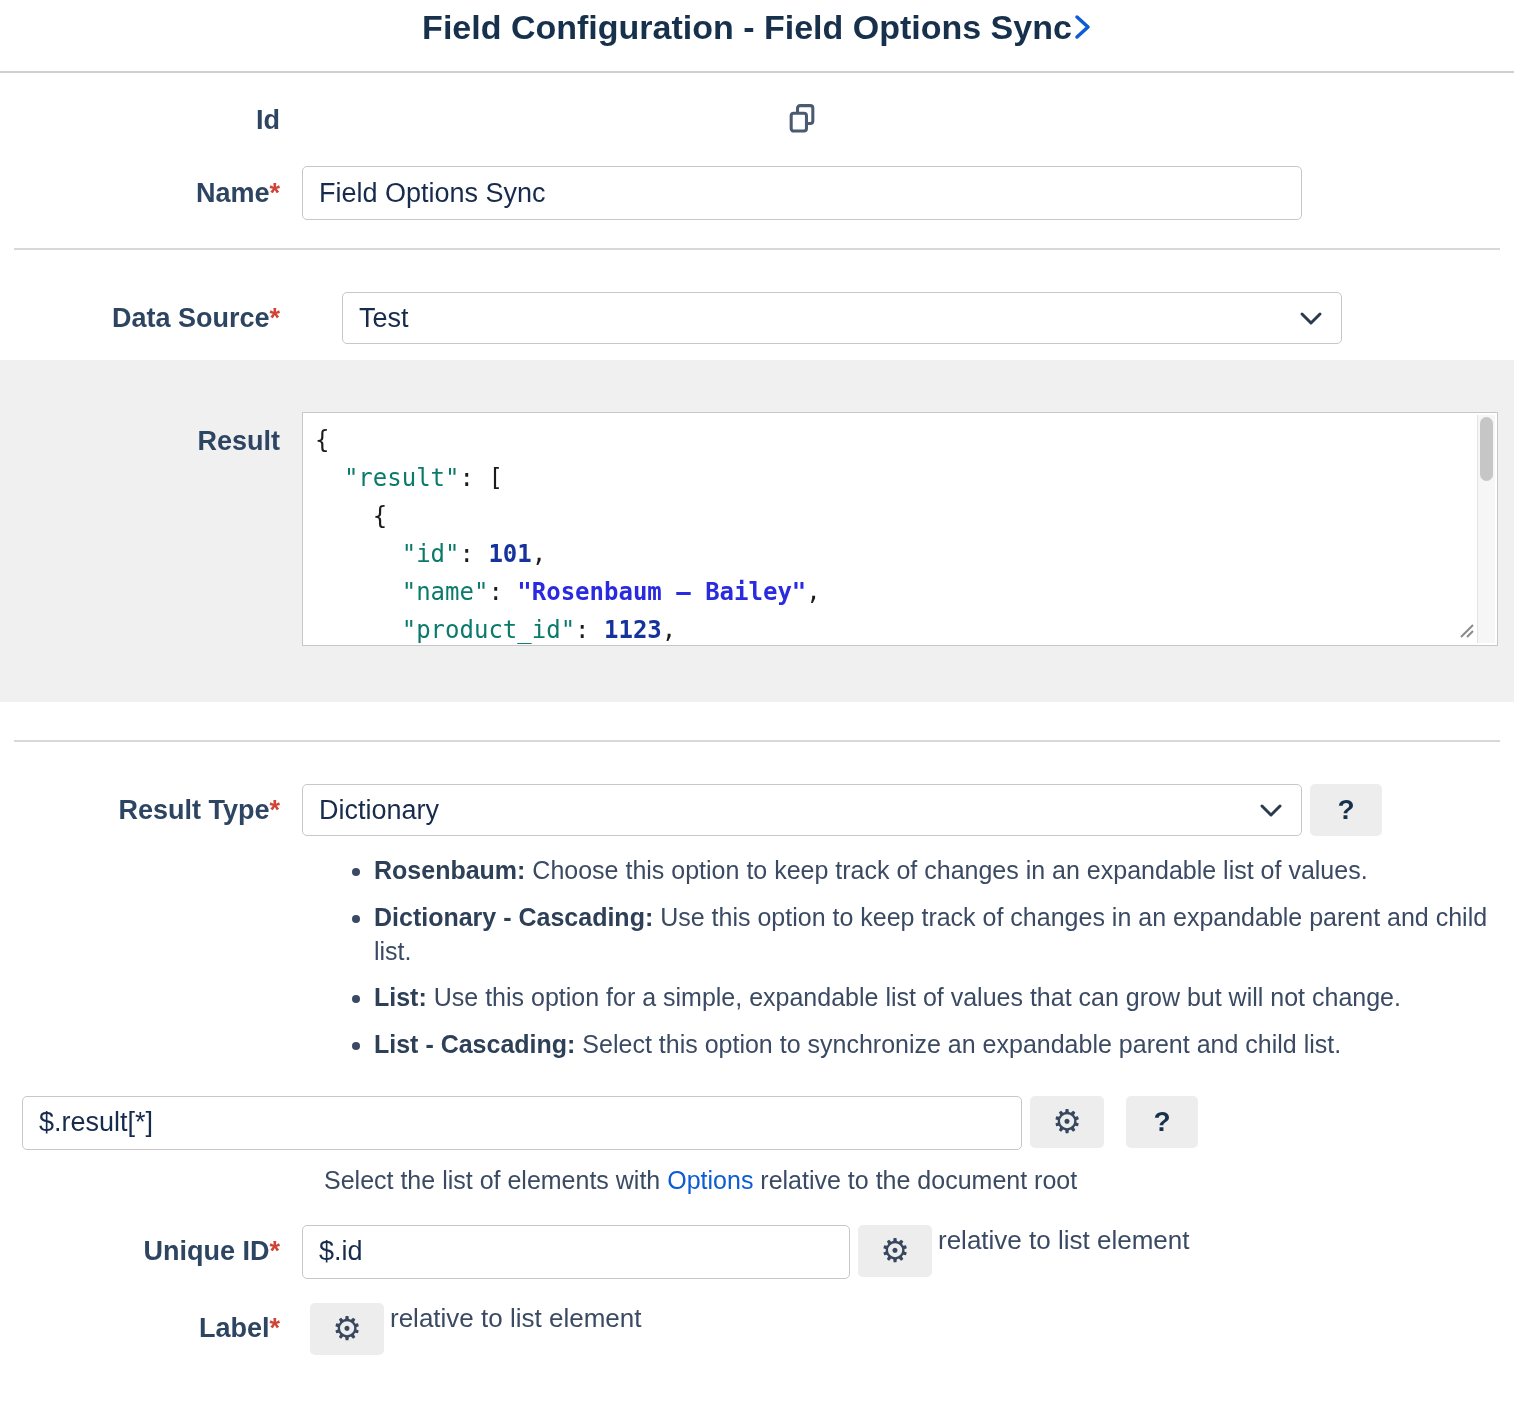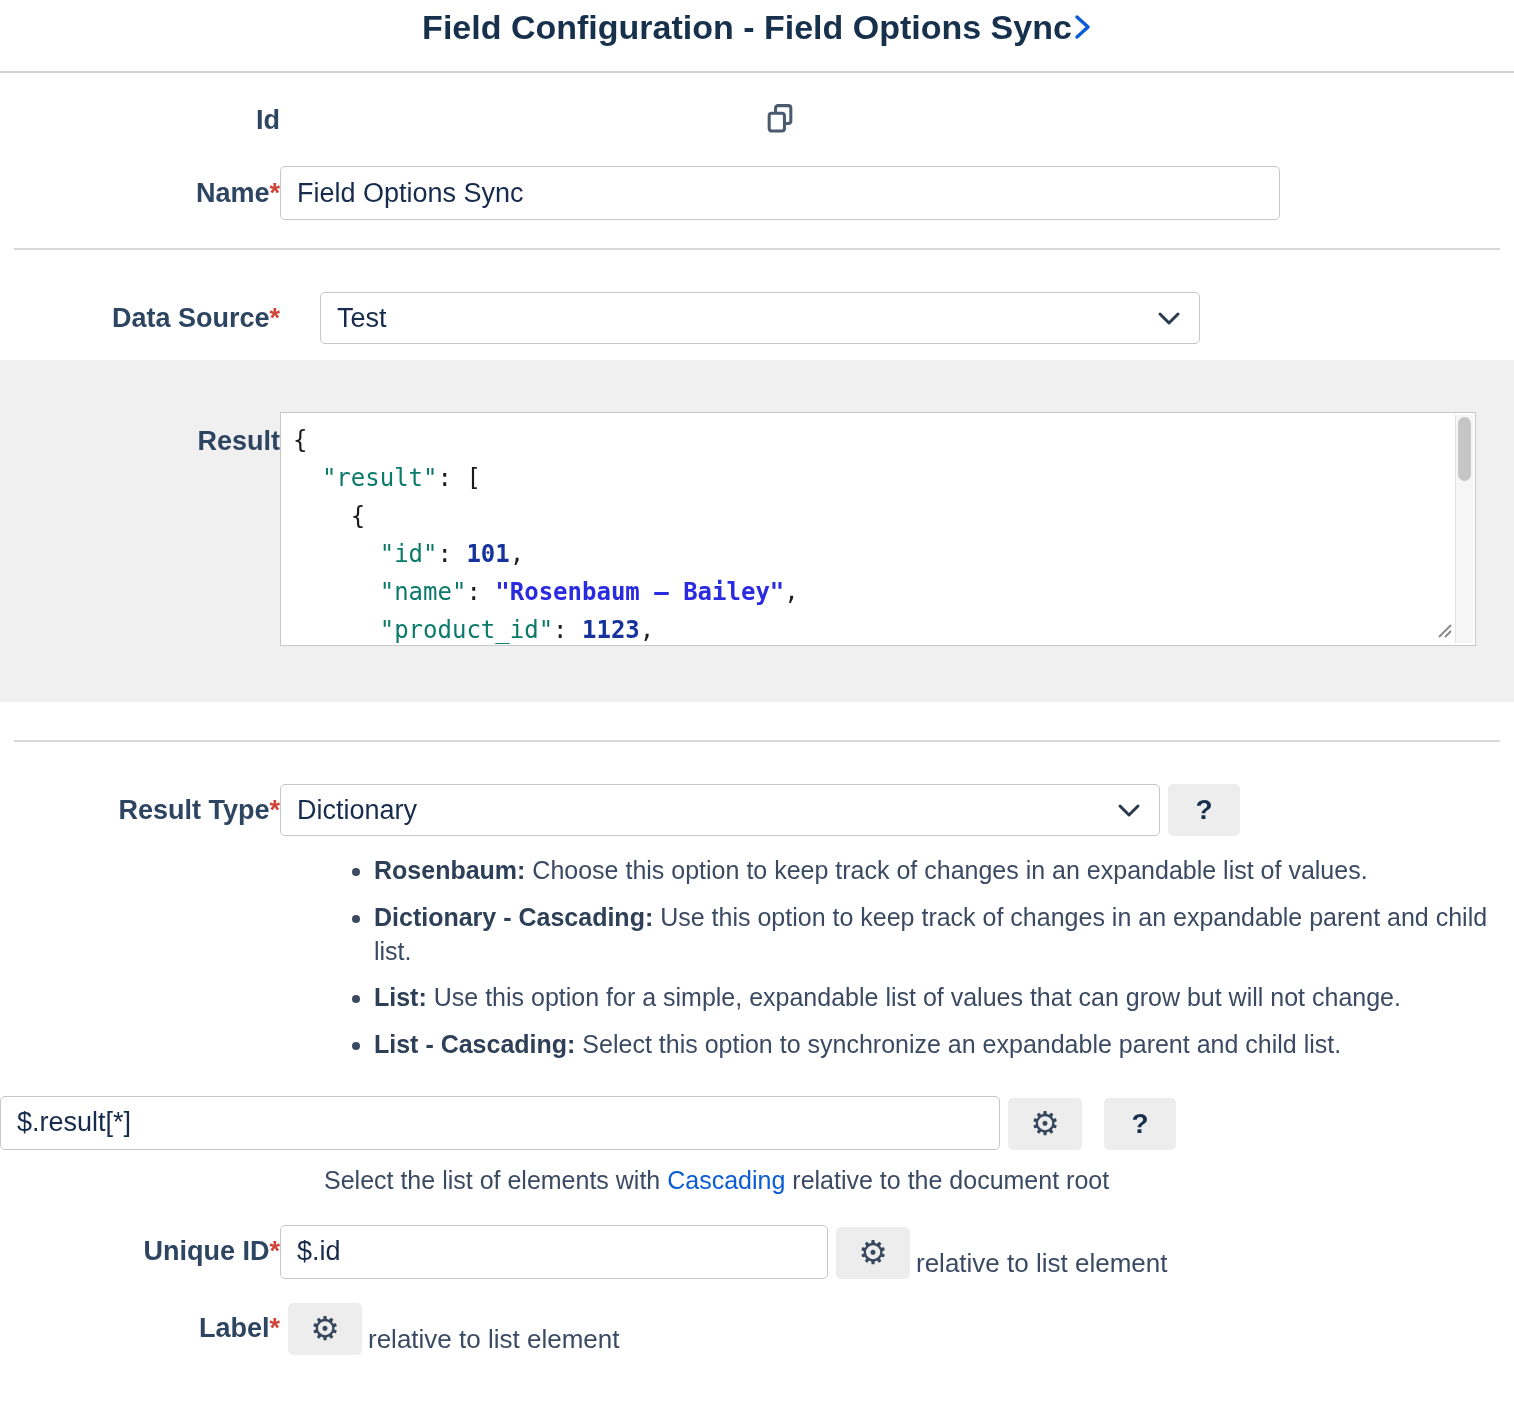--- a/index.html
+++ b/index.html
@@ -20,33 +20,33 @@
   .collapse-btn { background:none; border:none; cursor:pointer; padding:6px 2px 0 0; }
 
   .form { padding-top:30px; }
   .row { display:flex; align-items:center; margin-bottom:28px; }
   .row.top { align-items:flex-start; }
   .label-col {
     width:280px; flex-shrink:0; text-align:right;
     font-size:27px; font-weight:bold; color:#2e4562;
   }
   .req { color:#d04437; font-weight:bold; }
-  .field-col { display:flex; align-items:flex-end; }
+  .field-col { margin-left:22px; display:flex; align-items:flex-start; }
 
   input.text {
     width:1000px; height:54px;
     border:1px solid #c7c7c7; border-radius:5px;
     font-size:27px; padding:0 16px; color:#172b4d;
     font-family:"Liberation Sans", sans-serif;
     outline:none; background:#fff;
   }
   input.text.short { width:548px; }
 
   .select {
-    width:880px; height:52px;
+    width:1000px; height:52px;
     border:1px solid #c7c7c7; border-radius:5px;
     display:flex; align-items:center; justify-content:space-between;
     padding:0 18px 0 16px; font-size:27px; background:#fff; cursor:pointer;
   }
 
   .divider { border-top:2px solid #d8d8d8; margin:12px 14px 42px 14px; }
 
   
   .id-field-area { width:1000px; display:flex; justify-content:center; }
   .copy-btn { background:none; border:none; cursor:pointer; padding:0; }
@@ -224,21 +224,21 @@
       <div class="gap8"></div>
       <button class="icon-btn">
           <span class="gear-glyph">⚙</span>
         </button>
       <div class="gap22"></div>
       <button class="help-btn">?</button>
     </div>
   </div>
 
   <div class="helper-line">
-    <span>Select the list of elements with </span><a>Cascading</a><span> relative to the document root</span>
+    <span>Select the list of elements with </span><a>Options</a><span> relative to the document root</span>
   </div>
 
   <div class="row" style="margin-bottom:24px;">
     <div class="label-col"><span>Unique ID</span><span class="req">*</span></div>
     <div class="field-col">
       <input class="text short" type="text" value="$.id" style="">
       <div class="gap8"></div>
       <button class="icon-btn">
           <span class="gear-glyph">⚙</span>
         </button>

